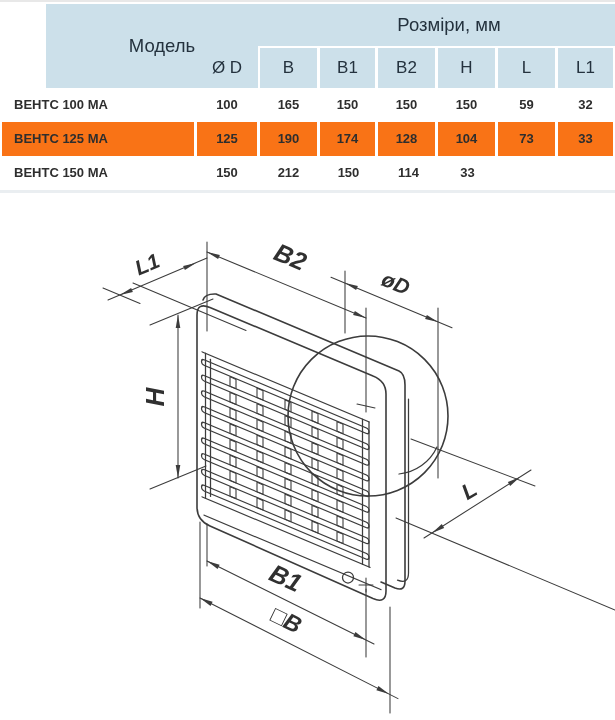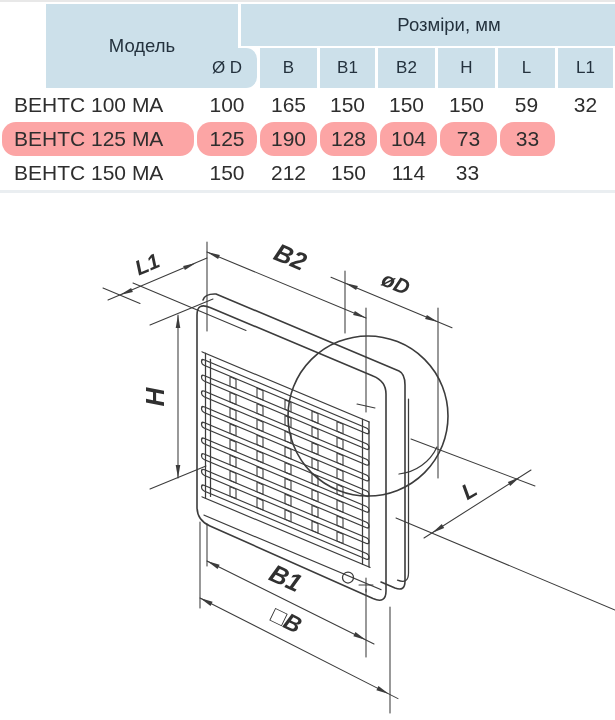--- a/index.html
+++ b/index.html
@@ -5,40 +5,40 @@
   html,body{margin:0;padding:0;}
   body{width:615px;height:720px;position:relative;background:#fff;
        font-family:"Liberation Sans","DejaVu Sans",sans-serif;overflow:hidden;}
   .topstrip{position:absolute;left:0;top:0;width:615px;height:2px;background:#e8e8e8;}
   .botstrip{position:absolute;left:0;top:190px;width:615px;height:3px;background:#eaeef1;}
   .hcell{position:absolute;background:#cce0ea;color:#24323e;display:flex;
          align-items:center;justify-content:center;}
   .hcell.big{font-size:18.5px;margin-left:44px;}
   .hcell.sub{font-size:17px;}
   .drow{position:absolute;left:2px;height:34px;display:flex;}
-  .cell{height:34px;line-height:34px;font-size:21px;color:#2e2e2e;text-align:center;}
+  .cell{height:34px;line-height:34px;font-size:13px;color:#2e2e2e;text-align:center;font-weight:bold;}
   .cell.model{width:192px;text-align:left;padding-left:12px;box-sizing:border-box;}
   .cn{margin-left:3px;}
   .w0{width:60px}.w1{width:57px}.w2{width:55px}.w3{width:57px}
   .w4{width:57px}.w5{width:57px}.w6{width:55px}
-  .stripe .cell{background:#fca5a5;border-radius:14px;}
+  .stripe .cell{background:#f97316;}
   #drawing{position:absolute;left:0;top:196px;}
   .obj{stroke:#3c3c3c;fill:none;stroke-width:1.6;stroke-linecap:round;stroke-linejoin:round;}
   .thin{stroke-width:1.25;}
   .dim{stroke:#3c3c3c;fill:none;stroke-width:1.05;stroke-linecap:round;}
   .ah{fill:#3c3c3c;stroke:none;}
   .lbl{fill:#303030;font-family:"Liberation Sans","DejaVu Sans",sans-serif;
        font-weight:bold;font-style:italic;text-anchor:middle;}
 </style>
 </head>
 <body>
 
 <div class="topstrip"></div>
 
-<div class="hcell big" style="left:2px;top:4px;width:192px;height:84px;">
+<div class="hcell big" style="left:2px;top:4px;width:192px;height:84px;padding-left:20px;">
   <span>Модель</span>
 </div>
 <div class="hcell big" style="left:197px;top:4px;width:416px;height:42px;">
   <span>Розміри, мм</span>
 </div>
 
 <div class="hcell sub" style="left:197px;top:48px;width:60px;height:40px;border-radius:11px;">Ø D</div>
 <div class="hcell sub" style="left:260px;top:48px;width:57px;height:40px;">B</div>
 <div class="hcell sub" style="left:320px;top:48px;width:55px;height:40px;">B1</div>
 <div class="hcell sub" style="left:378px;top:48px;width:57px;height:40px;">B2</div>
@@ -54,20 +54,21 @@
   <div class="cell cn w3">150</div>
   <div class="cell cn w4">150</div>
   <div class="cell cn w5">59</div>
   <div class="cell cn w6">32</div>
 </div>
 
 <div class="drow stripe" style="top:122px;">
   <div class="cell model">ВЕНТС 125 МА</div>
   <div class="cell cn w0">125</div>
   <div class="cell cn w1">190</div>
+  <div class="cell cn w2">174</div>
   <div class="cell cn w3">128</div>
   <div class="cell cn w4">104</div>
   <div class="cell cn w5">73</div>
   <div class="cell cn w6">33</div>
 </div>
 
 <div class="drow" style="top:156px;">
   <div class="cell model">ВЕНТС 150 МА</div>
   <div class="cell cn w0">150</div>
   <div class="cell cn w1">212</div>

